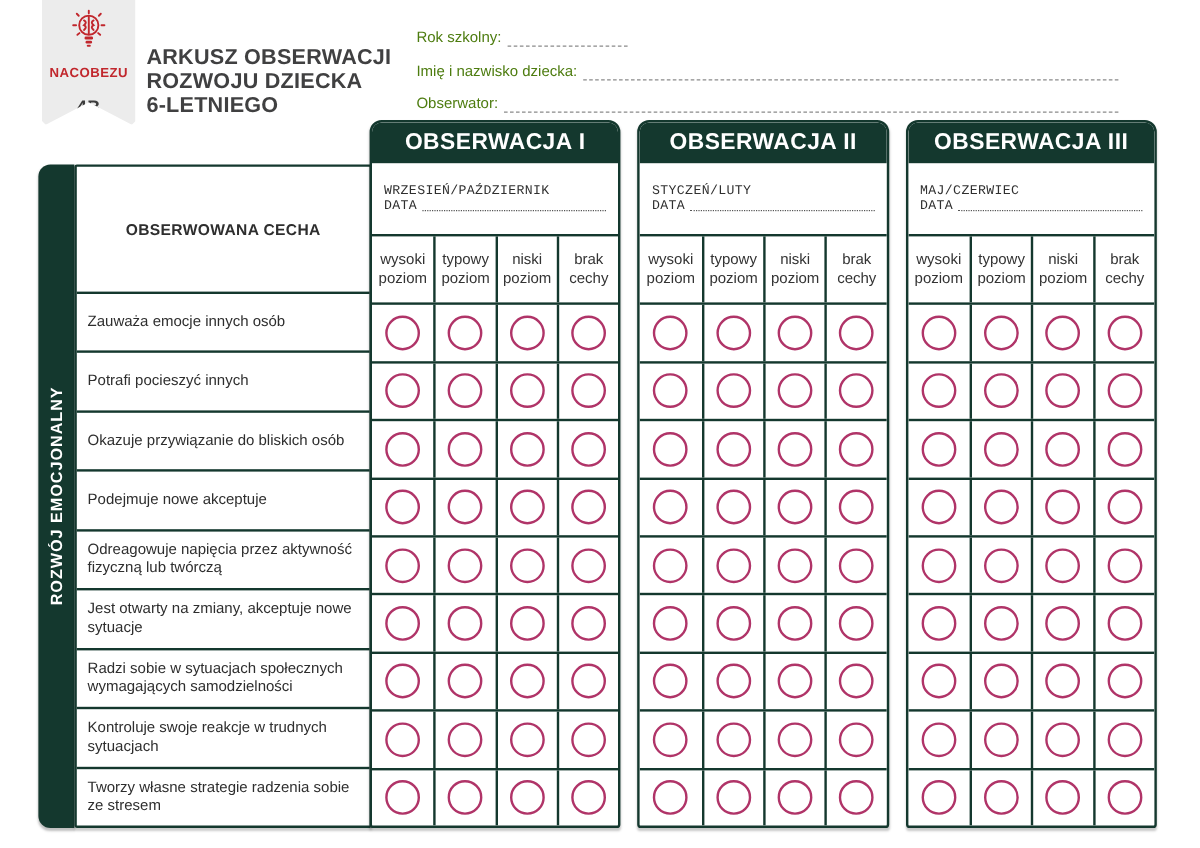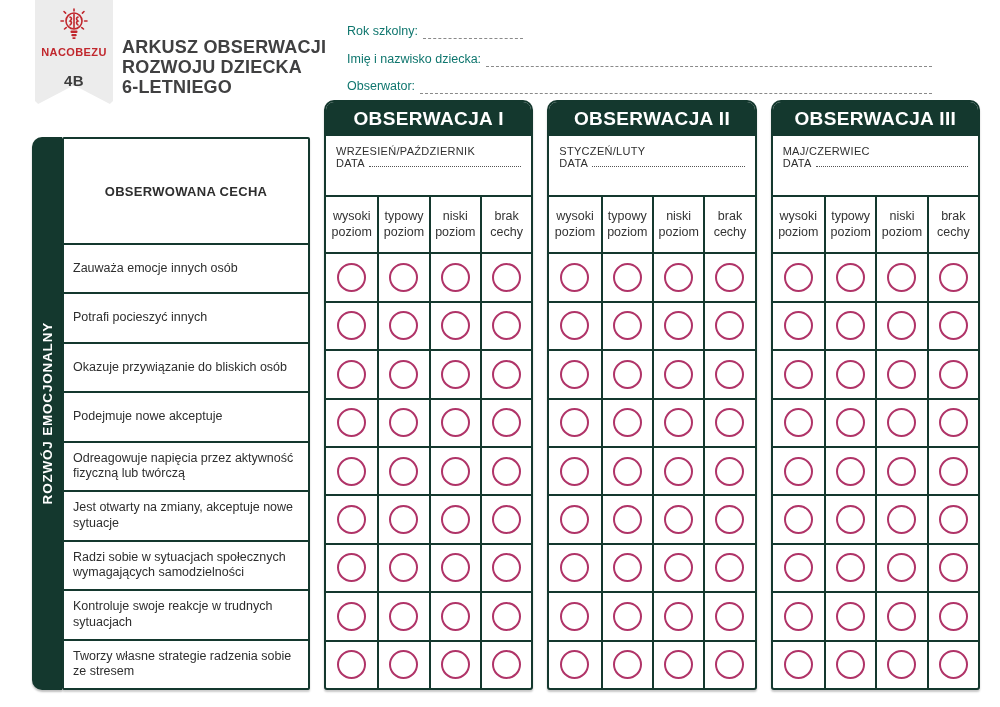--- a/index.html
+++ b/index.html
@@ -5,31 +5,31 @@
   * { margin:0; padding:0; box-sizing:border-box; }
   html,body { background:#ffffff; }
   body { font-family:"Liberation Sans", sans-serif; }
   .page { position:relative; width:1000px; height:707px; background:#ffffff; overflow:hidden; }
 
   
   .ribbon { position:absolute; left:35px; top:0; width:78px; height:104px;
             background:#ececec; clip-path:polygon(0 0,100% 0,100% 97%,96% 100%,50% 82%,4% 100%,0 97%);
             display:flex; flex-direction:column; align-items:center; }
   .ribbon .bulb { margin-top:7px; }
-  .brand { font-size:11px; font-weight:bold; color:#c1272d; letter-spacing:.4px; margin-top:3px; }
+  .brand { font-size:11px; font-weight:bold; color:#c1272d; letter-spacing:.4px; margin-top:12px; }
   .badge { font-size:15px; font-weight:bold; color:#3d3d3d; margin-top:14px; letter-spacing:.5px; }
 
   
   .page-title { position:absolute; left:122px; top:38px; width:210px;
                 font-size:18px; font-weight:bold; color:#404041; line-height:1.1; letter-spacing:.2px; }
 
   
   .fields { position:absolute; left:347px; top:18px; width:585px; }
   .field-row { display:flex; align-items:flex-end; height:21px; margin-bottom:6.5px; }
-  .field-label { font-size:12.5px; color:#0f766e; white-space:nowrap; padding-bottom:1px; }
+  .field-label { font-size:12.5px; color:#4d7c0f; white-space:nowrap; padding-bottom:1px; }
   .field-line { border-bottom:1.5px dashed #8a8a8a; height:14px; margin-left:5px; }
   .field-line.short { width:100px; flex:none; }
   .field-line.long  { flex:1; }
 
   
   .category-bar { position:absolute; left:32px; top:137px; width:30px; height:553px;
                   background:#14382e; border-radius:10px 0 0 10px;
                   display:flex; align-items:center; justify-content:center;
                   box-shadow:0 2px 2px rgba(0,0,0,.25); }
   .category-bar span { writing-mode:vertical-rl; transform:rotate(180deg);
@@ -39,28 +39,28 @@
   .feature-col { position:absolute; left:62px; top:137px; width:248px; height:553px;
                  background:#ffffff; border:2px solid #14382e; border-radius:2px;
                  display:flex; flex-direction:column; box-shadow:0 2px 2px rgba(0,0,0,.2); }
   .feature-head { flex:0 0 104px; display:flex; align-items:center; justify-content:center;
                   font-size:13px; font-weight:bold; color:#2e2e2e; letter-spacing:.3px; text-align:center; }
   .feature-rows { flex:1; display:grid; grid-template-rows:repeat(9,1fr); }
   .feature-row { border-top:2px solid #14382e; display:flex; align-items:center;
                  padding:2px 4px 2px 9px; font-size:12.5px; color:#2e2e2e; line-height:1.25; }
 
   
-  .obs-wrap { position:absolute; left:324px; top:100px; width:656px; height:558px;
+  .obs-wrap { position:absolute; left:308px; top:100px; width:656px; height:558px;
               display:flex; gap:14px;justify-content:space-between; }
   .obs-block { flex:1; height:590px; background:#ffffff; border:2px solid #14382e;
                border-radius:10px 10px 3px 3px; overflow:hidden;
                display:flex; flex-direction:column; box-shadow:0 2px 2px rgba(0,0,0,.22); }
   .obs-title { flex:0 0 34px; background:#14382e; color:#ffffff; display:flex;
                align-items:center; justify-content:center; font-size:19px; font-weight:bold; letter-spacing:.4px; }
-  .obs-period { flex:0 0 59px; padding:9px 9px 0 10px; }
+  .obs-period { flex:0 0 59px; padding:18px 9px 0 10px;font-family:Liberation Mono, monospace; }
   .period-name { font-size:11px; color:#2f2f2f; letter-spacing:.3px; }
   .date-row { display:flex; align-items:flex-end; margin-top:0; font-size:11px; color:#2f2f2f; letter-spacing:.3px; }
   .date-leader { flex:1; border-bottom:1.5px dotted #555; margin:0 1px 2px 4px; }
   .obs-levels { flex:0 0 48px; display:grid; grid-template-columns:repeat(4,1fr); border-top:2px solid #14382e; }
   .level-cell { border-left:2px solid #14382e; display:flex; align-items:center; justify-content:center;
                 text-align:center; font-size:12.5px; line-height:1.25; color:#333; padding:12px 1px; }
   .level-cell:first-child { border-left:none; }
   .obs-rows { flex:1; display:grid; grid-template-rows:repeat(9,1fr); }
   .obs-row { display:grid; grid-template-columns:repeat(4,1fr); border-top:2px solid #14382e; }
   .obs-cell { border-left:2px solid #14382e; display:flex; align-items:center; justify-content:center; }

